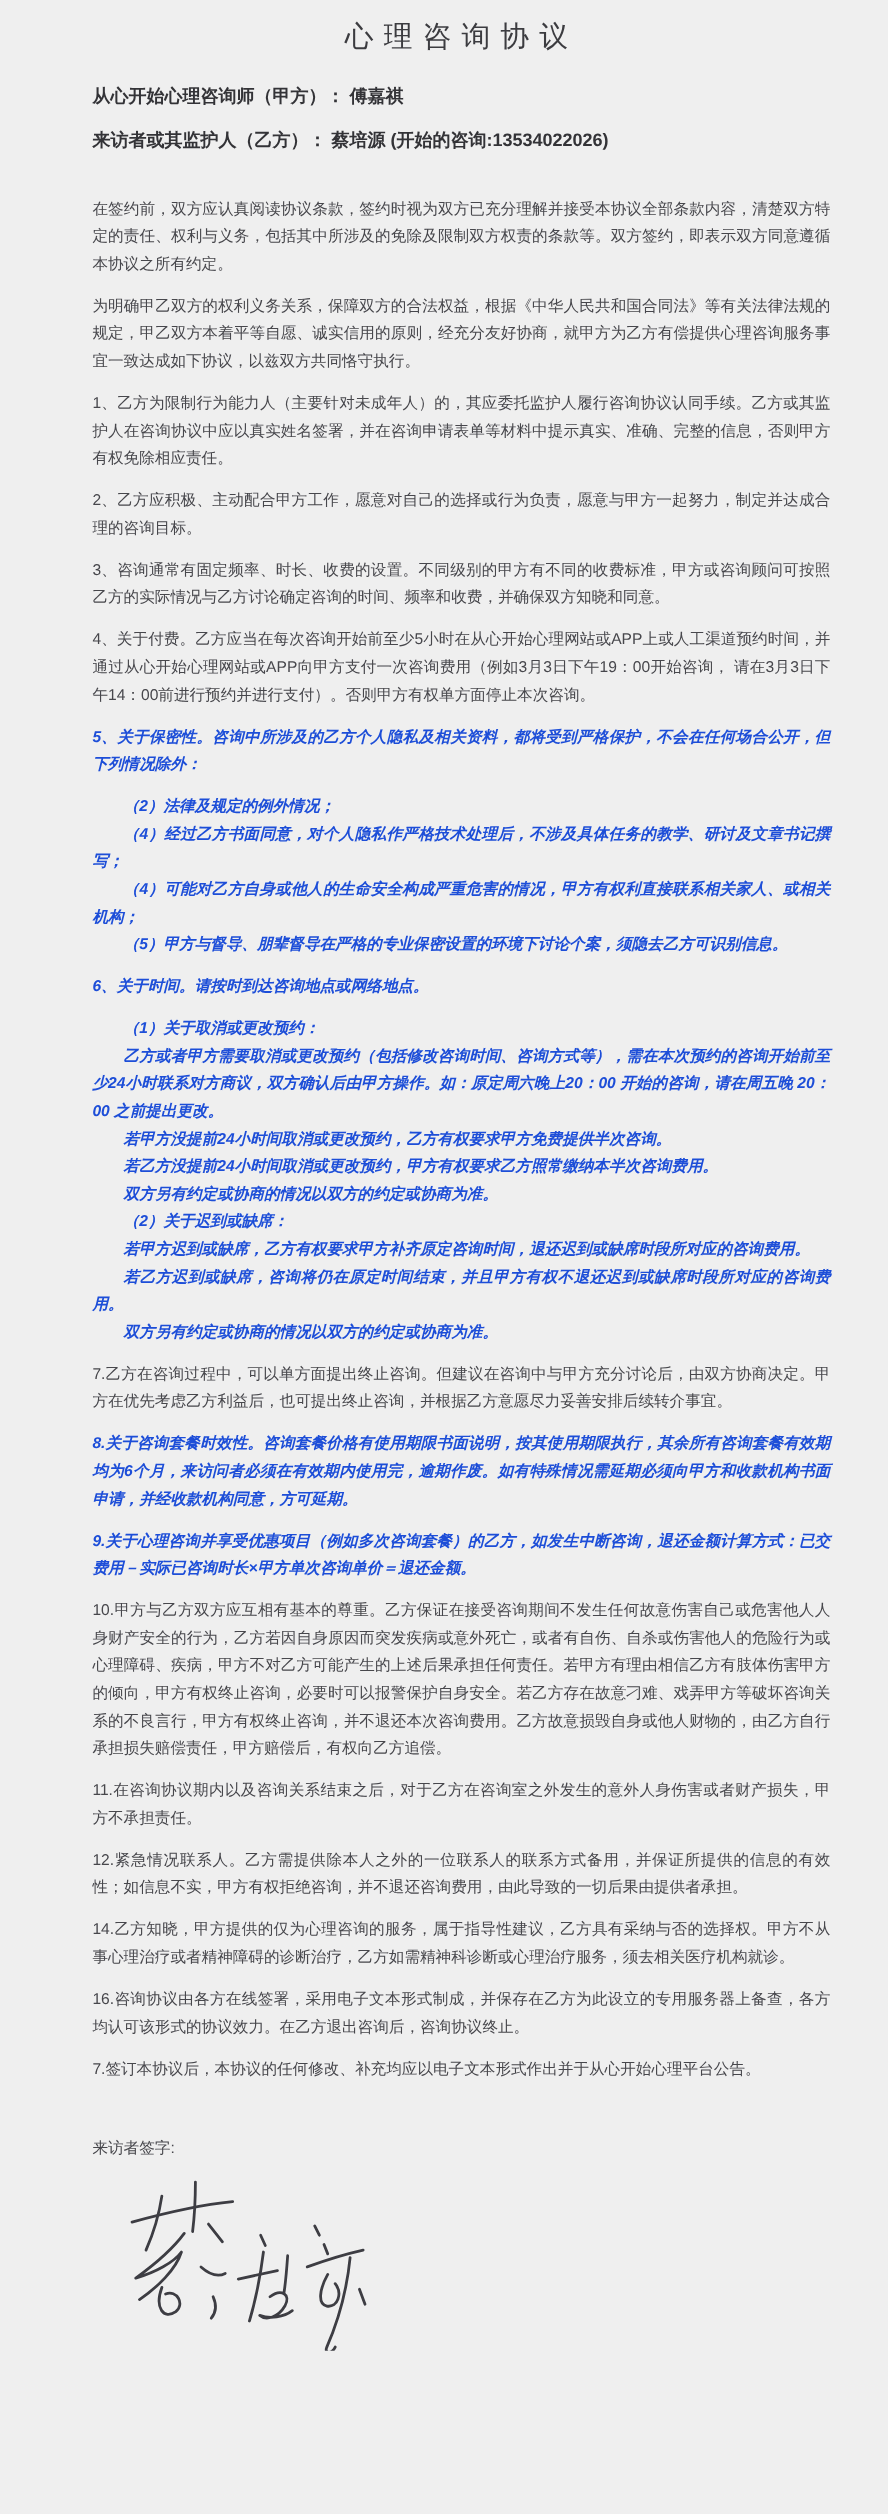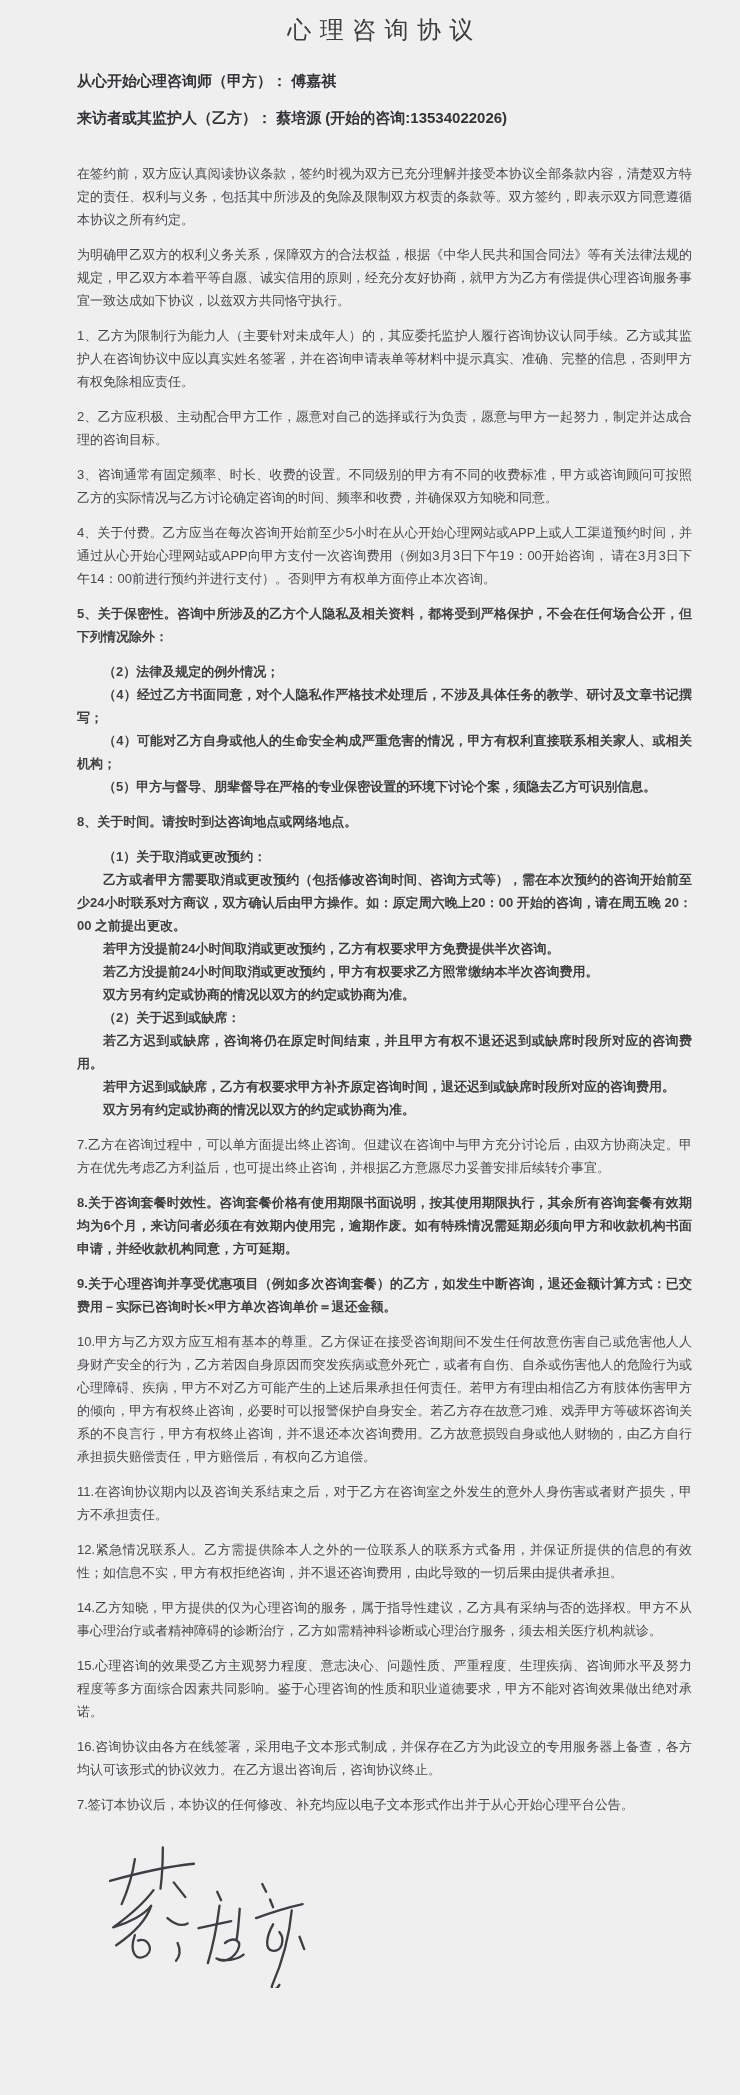--- a/index.html
+++ b/index.html
@@ -37,21 +37,21 @@
   }
   .body-paras { margin-top: 6px; }
   .para {
     font-size: 13px;
     line-height: 23px;
     margin: 12px 0;
     text-align: justify;
     text-justify: inter-ideograph;
     color: #47474c;
   }
-  .para.bold { font-weight: 700; color: #404040; }
+  .para.bold { font-weight: 700; color: #1d4ed8; font-style: italic; }
   .para.indent { text-indent: 2em; margin: 0; }
   .sign-label {
     font-size: 13px;
     color: #47474c;
     margin: 34px 0 0 0;
   }
   .signature-wrap {
     margin: 14px 0 0 22px;
     height: 150px;
   }
@@ -79,42 +79,42 @@
       <p class="para">为明确甲乙双方的权利义务关系，保障双方的合法权益，根据《中华人民共和国合同法》等有关法律法规的规定，甲乙双方本着平等自愿、诚实信用的原则，经充分友好协商，就甲方为乙方有偿提供心理咨询服务事宜一致达成如下协议，以兹双方共同恪守执行。</p>
       <p class="para">1、乙方为限制行为能力人（主要针对未成年人）的，其应委托监护人履行咨询协议认同手续。乙方或其监护人在咨询协议中应以真实姓名签署，并在咨询申请表单等材料中提示真实、准确、完整的信息，否则甲方有权免除相应责任。</p>
       <p class="para">2、乙方应积极、主动配合甲方工作，愿意对自己的选择或行为负责，愿意与甲方一起努力，制定并达成合理的咨询目标。</p>
       <p class="para">3、咨询通常有固定频率、时长、收费的设置。不同级别的甲方有不同的收费标准，甲方或咨询顾问可按照乙方的实际情况与乙方讨论确定咨询的时间、频率和收费，并确保双方知晓和同意。</p>
       <p class="para">4、关于付费。乙方应当在每次咨询开始前至少5小时在从心开始心理网站或APP上或人工渠道预约时间，并通过从心开始心理网站或APP向甲方支付一次咨询费用（例如3月3日下午19：00开始咨询， 请在3月3日下午14：00前进行预约并进行支付）。否则甲方有权单方面停止本次咨询。</p>
       <p class="para bold">5、关于保密性。咨询中所涉及的乙方个人隐私及相关资料，都将受到严格保护，不会在任何场合公开，但下列情况除外：</p>
       <p class="para bold indent">（2）法律及规定的例外情况；</p>
       <p class="para bold indent">（4）经过乙方书面同意，对个人隐私作严格技术处理后，不涉及具体任务的教学、研讨及文章书记撰写；</p>
       <p class="para bold indent">（4）可能对乙方自身或他人的生命安全构成严重危害的情况，甲方有权利直接联系相关家人、或相关机构；</p>
       <p class="para bold indent">（5）甲方与督导、朋辈督导在严格的专业保密设置的环境下讨论个案，须隐去乙方可识别信息。</p>
-      <p class="para bold">8、关于时间。请按时到达咨询地点或网络地点。</p>
+      <p class="para bold">6、关于时间。请按时到达咨询地点或网络地点。</p>
       <p class="para bold indent">（1）关于取消或更改预约：</p>
       <p class="para bold indent">乙方或者甲方需要取消或更改预约（包括修改咨询时间、咨询方式等），需在本次预约的咨询开始前至少24小时联系对方商议，双方确认后由甲方操作。如：原定周六晚上20：00 开始的咨询，请在周五晚 20：00 之前提出更改。</p>
       <p class="para bold indent">若甲方没提前24小时间取消或更改预约，乙方有权要求甲方免费提供半次咨询。</p>
       <p class="para bold indent">若乙方没提前24小时间取消或更改预约，甲方有权要求乙方照常缴纳本半次咨询费用。</p>
       <p class="para bold indent">双方另有约定或协商的情况以双方的约定或协商为准。</p>
       <p class="para bold indent">（2）关于迟到或缺席：</p>
+      <p class="para bold indent">若甲方迟到或缺席，乙方有权要求甲方补齐原定咨询时间，退还迟到或缺席时段所对应的咨询费用。</p>
       <p class="para bold indent">若乙方迟到或缺席，咨询将仍在原定时间结束，并且甲方有权不退还迟到或缺席时段所对应的咨询费用。</p>
-      <p class="para bold indent">若甲方迟到或缺席，乙方有权要求甲方补齐原定咨询时间，退还迟到或缺席时段所对应的咨询费用。</p>
       <p class="para bold indent">双方另有约定或协商的情况以双方的约定或协商为准。</p>
       <p class="para">7.乙方在咨询过程中，可以单方面提出终止咨询。但建议在咨询中与甲方充分讨论后，由双方协商决定。甲方在优先考虑乙方利益后，也可提出终止咨询，并根据乙方意愿尽力妥善安排后续转介事宜。</p>
       <p class="para bold">8.关于咨询套餐时效性。咨询套餐价格有使用期限书面说明，按其使用期限执行，其余所有咨询套餐有效期均为6个月，来访问者必须在有效期内使用完，逾期作废。如有特殊情况需延期必须向甲方和收款机构书面申请，并经收款机构同意，方可延期。</p>
       <p class="para bold">9.关于心理咨询并享受优惠项目（例如多次咨询套餐）的乙方，如发生中断咨询，退还金额计算方式：已交费用－实际已咨询时长×甲方单次咨询单价＝退还金额。</p>
       <p class="para">10.甲方与乙方双方应互相有基本的尊重。乙方保证在接受咨询期间不发生任何故意伤害自己或危害他人人身财产安全的行为，乙方若因自身原因而突发疾病或意外死亡，或者有自伤、自杀或伤害他人的危险行为或心理障碍、疾病，甲方不对乙方可能产生的上述后果承担任何责任。若甲方有理由相信乙方有肢体伤害甲方的倾向，甲方有权终止咨询，必要时可以报警保护自身安全。若乙方存在故意刁难、戏弄甲方等破坏咨询关系的不良言行，甲方有权终止咨询，并不退还本次咨询费用。乙方故意损毁自身或他人财物的，由乙方自行承担损失赔偿责任，甲方赔偿后，有权向乙方追偿。</p>
       <p class="para">11.在咨询协议期内以及咨询关系结束之后，对于乙方在咨询室之外发生的意外人身伤害或者财产损失，甲方不承担责任。</p>
       <p class="para">12.紧急情况联系人。乙方需提供除本人之外的一位联系人的联系方式备用，并保证所提供的信息的有效性；如信息不实，甲方有权拒绝咨询，并不退还咨询费用，由此导致的一切后果由提供者承担。</p>
       <p class="para">14.乙方知晓，甲方提供的仅为心理咨询的服务，属于指导性建议，乙方具有采纳与否的选择权。甲方不从事心理治疗或者精神障碍的诊断治疗，乙方如需精神科诊断或心理治疗服务，须去相关医疗机构就诊。</p>
-      <p class="para">15.心理咨询的效果受乙方主观努力程度、意志决心、问题性质、严重程度、生理疾病、咨询师水平及努力程度等多方面综合因素共同影响。鉴于心理咨询的性质和职业道德要求，甲方不能对咨询效果做出绝对承诺。</p>
       <p class="para">16.咨询协议由各方在线签署，采用电子文本形式制成，并保存在乙方为此设立的专用服务器上备查，各方均认可该形式的协议效力。在乙方退出咨询后，咨询协议终止。</p>
       <p class="para">7.签订本协议后，本协议的任何修改、补充均应以电子文本形式作出并于从心开始心理平台公告。</p>
     </div>
 
+  <p class="sign-label">来访者签字:</p>
 
   <div class="signature-wrap" aria-label="handwritten signature">
     <svg width="210" height="146" viewBox="0 0 270 188">
 
       <path class="sig-stroke" d="M14,50 C50,40 92,31 122,28"></path>
       <path class="sig-stroke" d="M46,22 C43,42 36,64 29,80"></path>
       <path class="sig-stroke" d="M82,7 C82,24 81,44 79,60"></path>
       <path class="sig-stroke" d="M96,52 l15,19"></path>
       <path class="sig-stroke" d="M70,62 C56,81 36,97 18,110 C39,104 59,93 67,82 C61,101 41,120 22,133"></path>
       <path class="sig-stroke" d="M46,120 C38,142 48,155 61,146 C71,138 62,122 50,127"></path>

